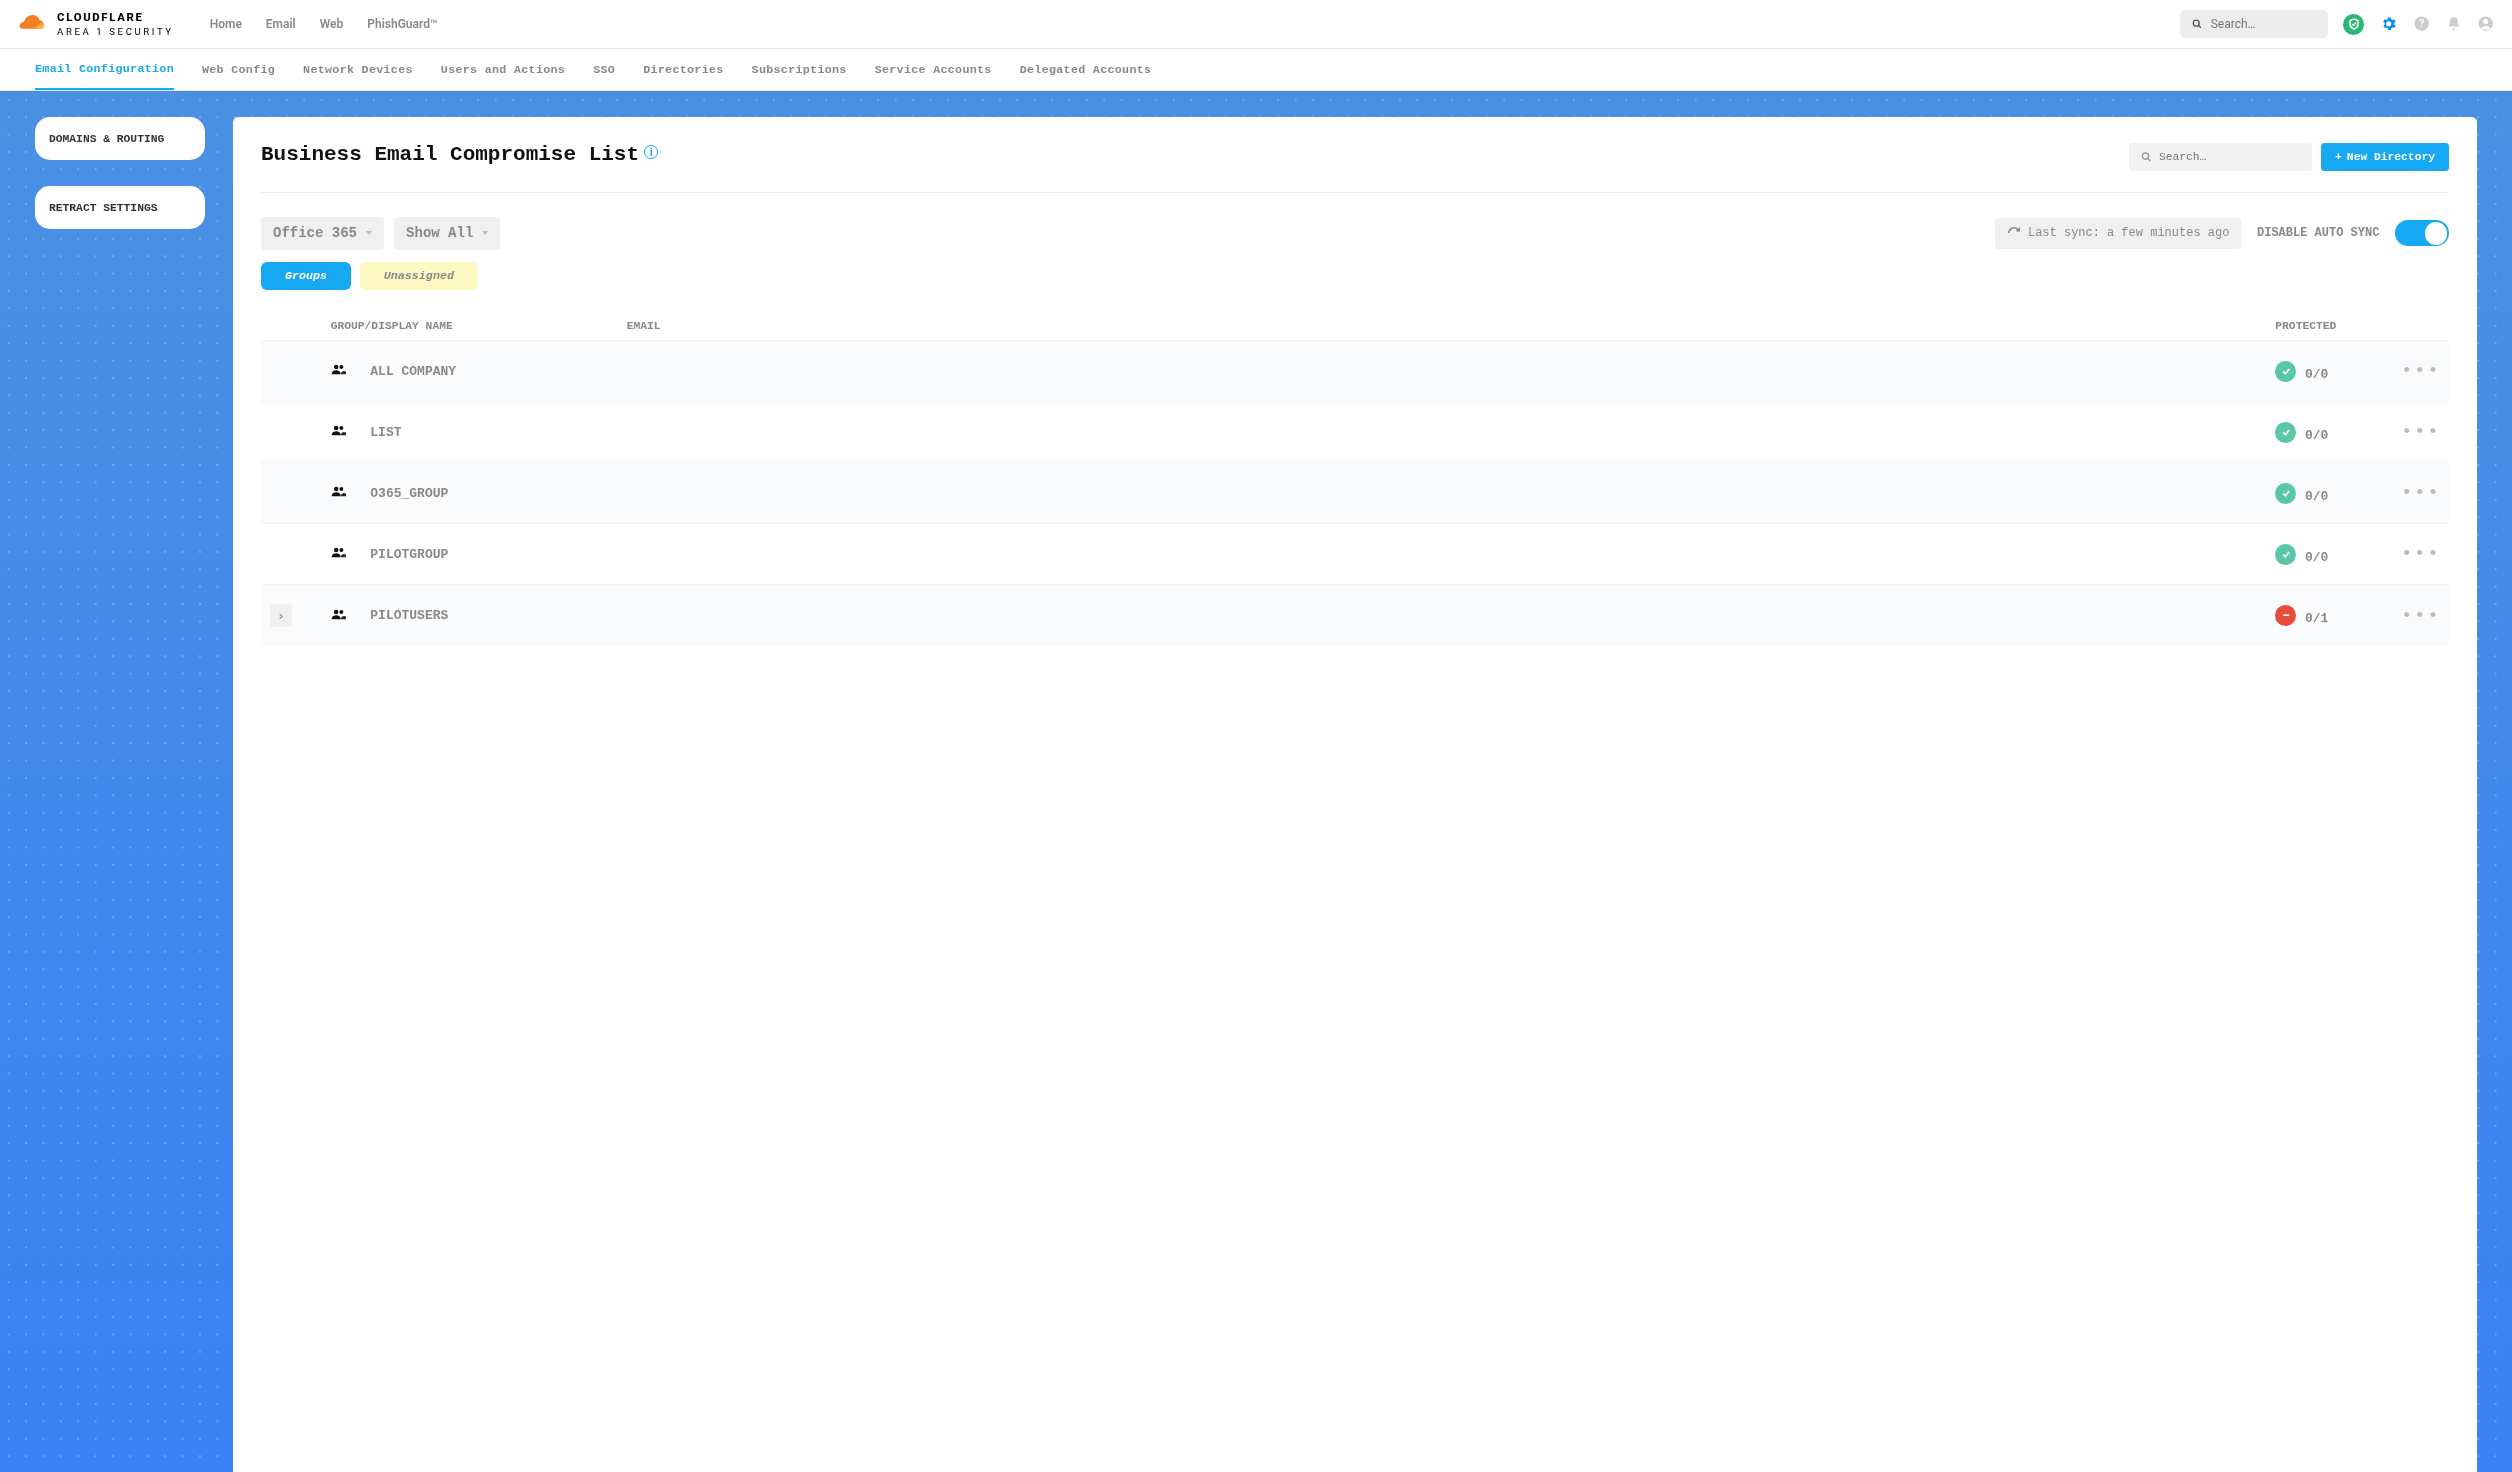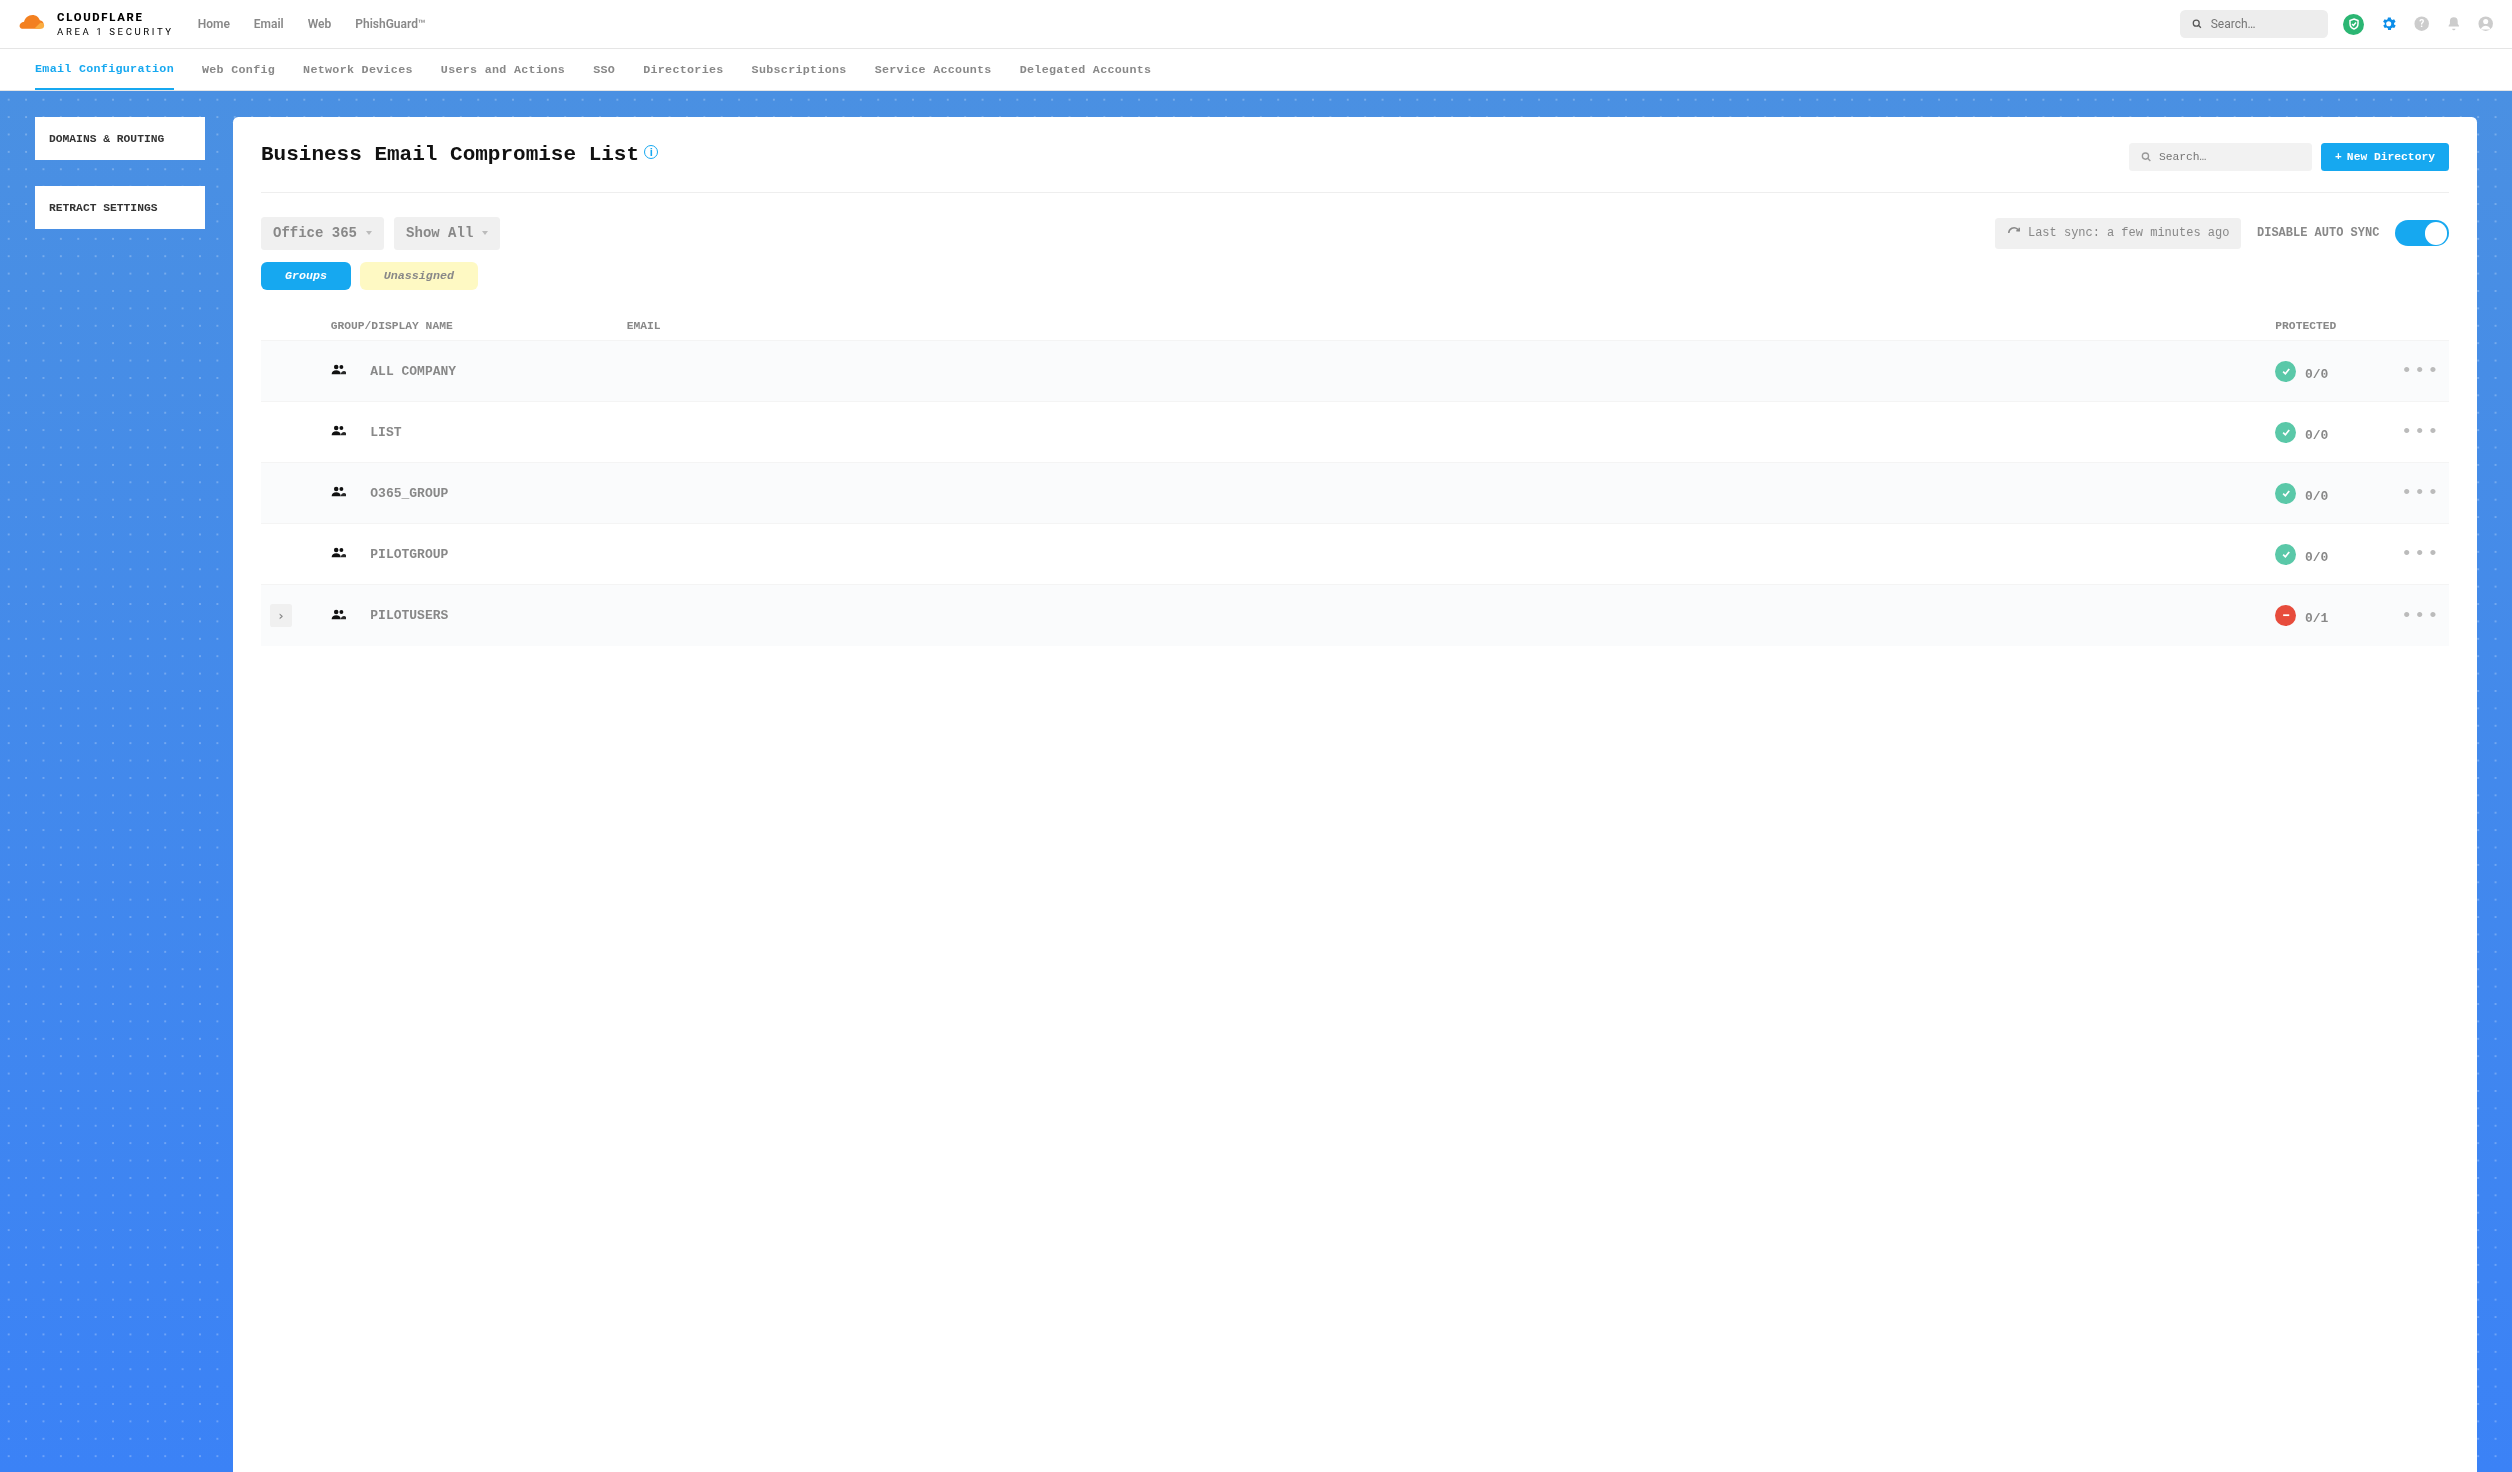--- a/index.html
+++ b/index.html
@@ -8,21 +8,21 @@
     background: #fff;
     color: #333;
     font-size: 12px;
   }
 
   
   .top-header {
     display: flex; align-items: center; justify-content: space-between;
     height: 49px; padding: 0 17.4px; border-bottom: 0.9px solid #e5e5e5;
   }
-  .top-left { display: flex; align-items: center; gap: 24px; justify-content: space-between; }
+  .top-left { display: flex; align-items: center; gap: 36px; justify-content: space-between; }
   .logo { display: flex; align-items: center; gap: 8.7px; }
   .logo-cloud { width: 31px; height: 21px; position: relative; }
   .brand-text { display: flex; flex-direction: column; line-height: 1; }
   .brand-main { font-weight: 800; letter-spacing: 1.7px; font-size: 11.3px; color: #000; }
   .brand-sub { font-size: 9.6px; letter-spacing: 2.6px; color: #000; margin-top: 3.5px; }
   .top-nav { display: flex; gap: 24px; }
   .top-nav a { color: #888; text-decoration: none; font-weight: 600; font-size: 12px; }
   .top-right { display: flex; align-items: center; gap: 15.6px; }
   .search-top {
     display: flex; align-items: center; gap: 8.7px;
@@ -53,21 +53,21 @@
     padding: 26px 35px 0 35px;
     display: flex; gap: 28px;
     min-height: calc(100vh - 90px);
     position: relative;
     overflow: hidden;
   }
   .dots-overlay { position:absolute; inset:0; background-image: radial-gradient(rgba(255,255,255,0.25) 0.9px, transparent 0.9px); background-size: 17.4px 17.4px; pointer-events:none; }
 
   
   .sidebar { width: 170px; display: flex; flex-direction: column; gap: 26px; position: relative; z-index: 1; }
-  .side-card { background: #fff; border-radius: 0; overflow: hidden; }
+  .side-card { background: #fff; border-radius: 15px; overflow: hidden; }
   .side-single { padding: 15.6px 14px; font-family: "Courier New", monospace; font-weight: 700; font-size: 11.3px; color: #333; }
   .side-item {
     padding: 12px 14px; font-family: "Courier New", monospace; font-weight: 700;
     font-size: 11.3px; color: #555; border-bottom: 0.9px solid #eee; cursor: pointer;
   }
   .side-item:last-child { border-bottom: none; }
   .side-item.section { color: #000; cursor: default; }
   .side-sub {
     padding: 8.7px 14px; font-family: "Courier New", monospace; font-weight: 700;
     font-size: 11.3px; color: #555; cursor: pointer;

